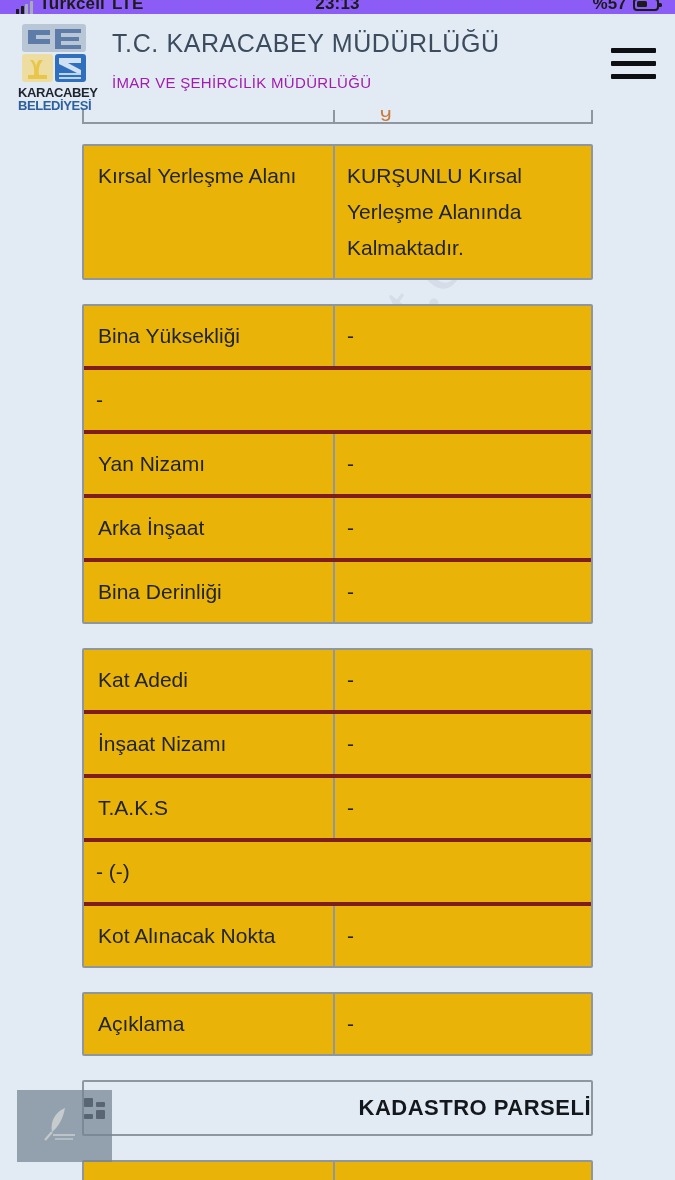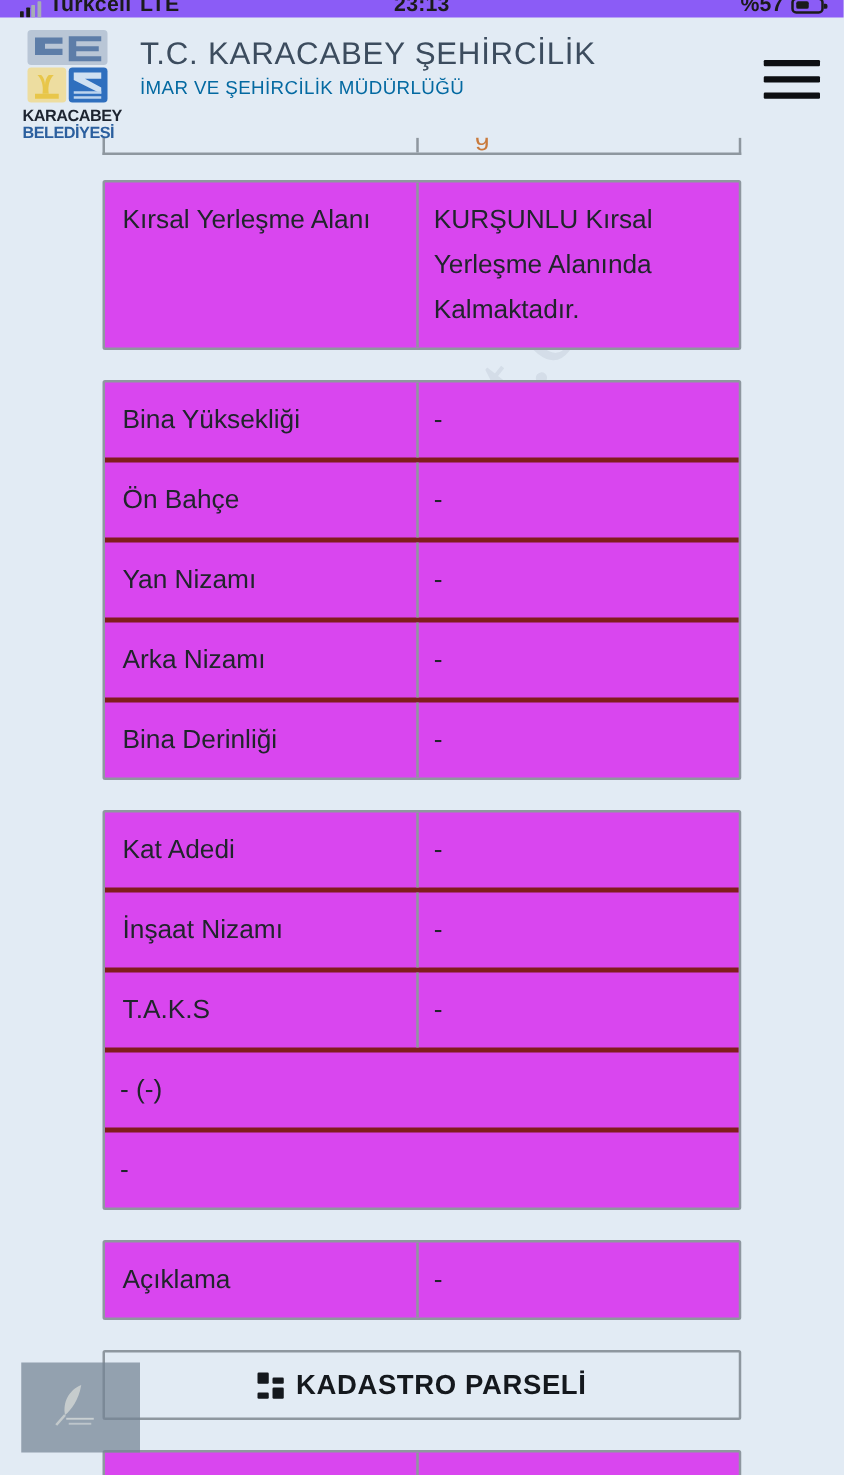--- a/index.html
+++ b/index.html
@@ -110,24 +110,24 @@
   #titleblock { flex: 1; padding-left: 16px; padding-top: 8px; }
   #titleblock .t1 {
     font-size: 25px;
     color: #3c4c5e;
     letter-spacing: .6px;
     line-height: 30px;
     white-space: nowrap;
   }
   #titleblock .t2 {
     font-size: 15px;
-    color: #0369a1;
+    color: #a21caf;
     letter-spacing: .3px;
     line-height: 24px;
-    margin-top: 1px;
+    margin-top: 13px;
     white-space: nowrap;
   }
 
   #menubtn {
     flex: 0 0 auto;
     width: 56px; height: 46px;
     margin-top: 20px;
     display: flex; flex-direction: column;
     justify-content: center; align-items: center; gap: 8px;
     cursor: pointer;
@@ -142,21 +142,21 @@
     height: 1070px;
     overflow: hidden;
     z-index: 2;
   }
 
   .tblock {
     margin: 0 82px 0 82px;
     width: 511px;
     border: 2px solid #8e979f;
     border-radius: 2px;
-    background: #d946ef;
+    background: #eab308;
     overflow: hidden;
   }
   .gap { height: 24px; }
   .gap-sm { height: 20px; }
 
   .trow { display: flex; border-bottom: 4px solid #7f1d1d; }
   .trow:last-child { border-bottom: none; }
 
   .tcell-k {
     flex: 0 0 251px;
@@ -198,21 +198,21 @@
   
   .sectionbar {
     margin: 0 82px;
     width: 511px;
     border: 2px solid #8e979f;
     border-radius: 2px;
     background: #e2ebf4;
     height: 56px;
     display: flex;
     align-items: center;
-    justify-content: center;
+    justify-content: space-between;
     gap: 10px;
   }
   .sectionbar .label {
     font-size: 22px;
     font-weight: bold;
     color: #14181d;
     letter-spacing: .5px;
   }
   .grid-icon {
     display: grid;
@@ -276,21 +276,21 @@
       <path d="M10 53 h19 v4 h-19 z" fill="#e8c64a"></path>
       <rect x="37" y="32" width="31" height="28" rx="3" fill="#2f6fbe"></rect>
       <path d="M41 36 h22 v5 h-13 l13 7 v5 l-22 -11 z" fill="#cfe0f2"></path>
       <path d="M41 51 h22 v2 h-22 z M41 55 h22 v2 h-22 z" fill="#bcd4ee"></path>
     </svg>
     <div class="ltxt1">KARACABEY</div>
     <div class="ltxt2">BELEDİYESİ</div>
   </div>
 
   <div id="titleblock">
-    <div class="t1">T.C. KARACABEY ŞEHİRCİLİK</div>
+    <div class="t1">T.C. KARACABEY MÜDÜRLÜĞÜ</div>
     <div class="t2">İMAR VE ŞEHİRCİLİK MÜDÜRLÜĞÜ</div>
   </div>
 
   <div id="menubtn">
     <span></span>
     <span></span>
     <span></span>
   </div>
 </div>
 
@@ -311,29 +311,28 @@
   </div>
 
   <div class="gap"></div>
 
   <div class="tblock">
     <div class="trow">
       <div class="tcell-k">Bina Yüksekliği</div>
       <div class="tcell-v">-</div>
     </div>
     <div class="trow">
-      <div class="tcell-k">Ön Bahçe</div>
       <div class="tcell-v">-</div>
     </div>
     <div class="trow">
       <div class="tcell-k">Yan Nizamı</div>
       <div class="tcell-v">-</div>
     </div>
     <div class="trow">
-      <div class="tcell-k">Arka Nizamı</div>
+      <div class="tcell-k">Arka İnşaat</div>
       <div class="tcell-v">-</div>
     </div>
     <div class="trow">
       <div class="tcell-k">Bina Derinliği</div>
       <div class="tcell-v">-</div>
     </div>
   </div>
 
   <div class="gap"></div>
 
@@ -347,20 +346,21 @@
       <div class="tcell-v">-</div>
     </div>
     <div class="trow">
       <div class="tcell-k">T.A.K.S</div>
       <div class="tcell-v">-</div>
     </div>
     <div class="trow">
       <div class="tcell-v">- (-)</div>
     </div>
     <div class="trow">
+      <div class="tcell-k">Kot Alınacak Nokta</div>
       <div class="tcell-v">-</div>
     </div>
   </div>
 
   <div class="gap"></div>
 
   <div class="tblock">
     <div class="trow">
       <div class="tcell-k">Açıklama</div>
       <div class="tcell-v">-</div>

